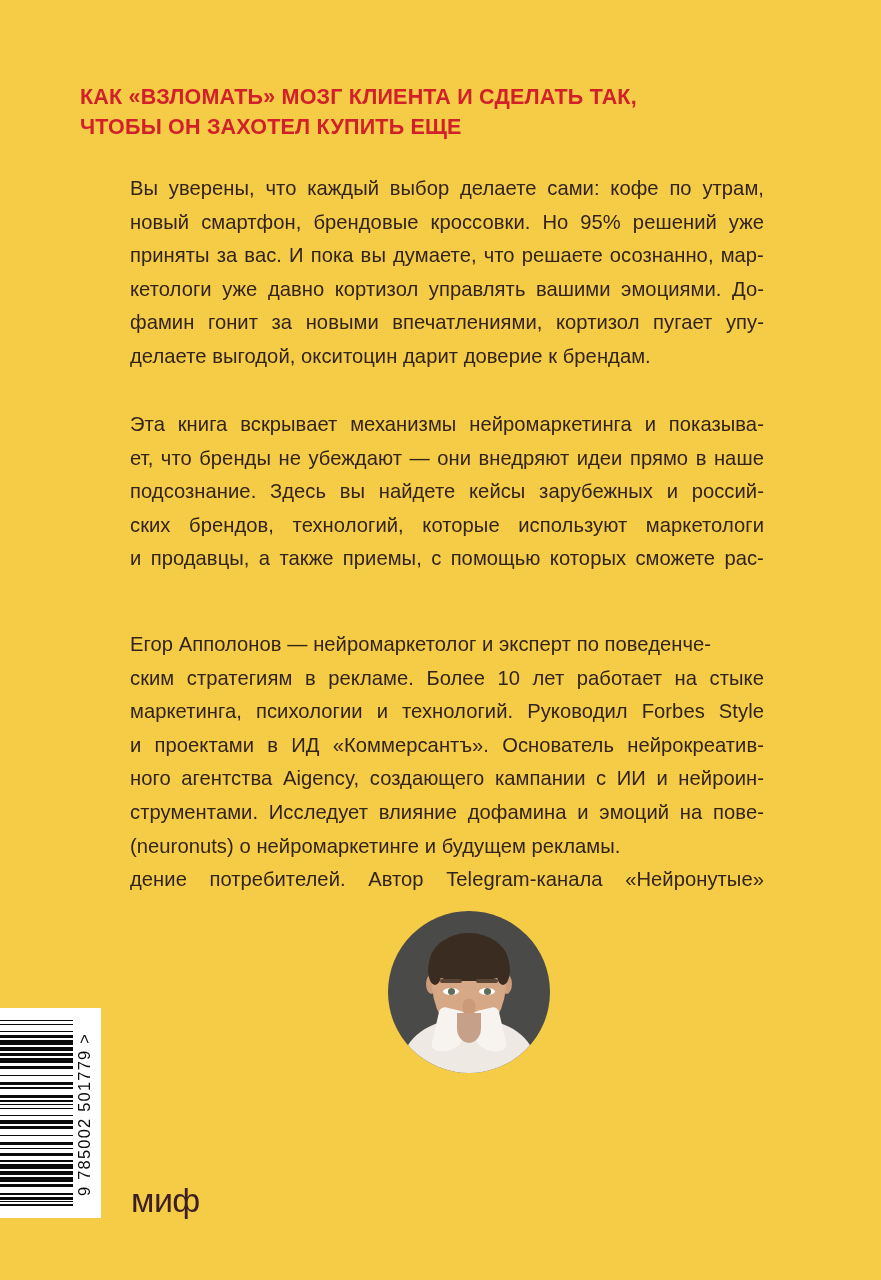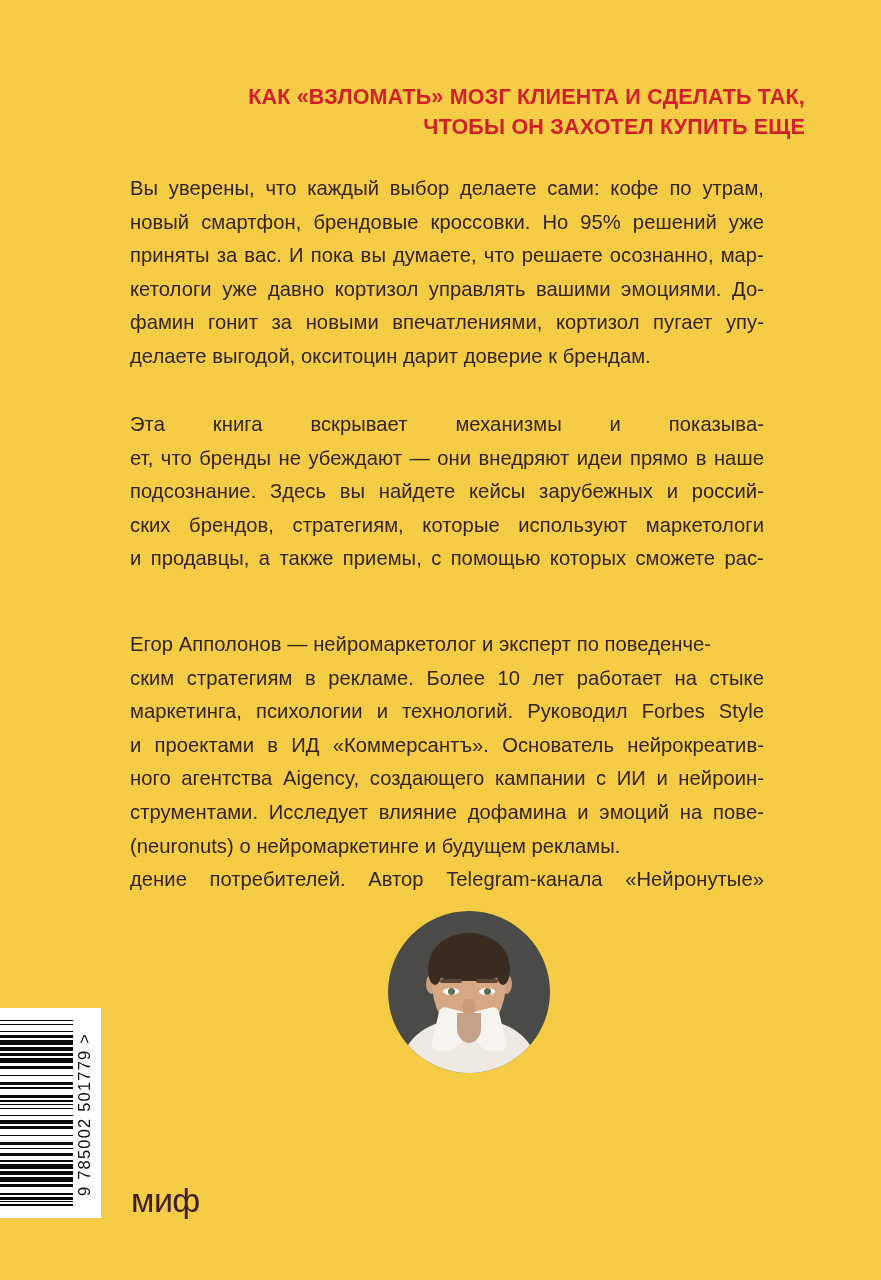--- a/index.html
+++ b/index.html
@@ -28,29 +28,29 @@
       repeating-linear-gradient(0deg, rgba(255,255,255,0.035) 0px, rgba(255,255,255,0.035) 1px, rgba(0,0,0,0.012) 1px, rgba(0,0,0,0.012) 2px),
       repeating-linear-gradient(90deg, rgba(255,255,255,0.03) 0px, rgba(255,255,255,0.03) 1px, rgba(0,0,0,0.010) 1px, rgba(0,0,0,0.010) 2px);
     mix-blend-mode: multiply;
     opacity: 0.55;
   }
 
   
   #headline {
     position: absolute;
     left: 0;
-    right: 16px;
+    right: 0;
     top: 82px;
-    text-align: right;
+    text-align: left;
     color: #D2202A;
     font-weight: 800;
     font-size: 21.5px;
     line-height: 30px;
     letter-spacing: 0.2px;
-    padding: 0 60px;
+    padding: 0 80px;
     box-sizing: border-box;
   }
   #headline .hl-line {
     display: block;
     white-space: nowrap;
   }
 
   
   .body-block {
     position: absolute;
@@ -367,20 +367,21 @@
       </span>
     <span class="ln">делаете выгодой, окситоцин дарит доверие к брендам.</span>
   </div>
 
   <div class="body-block" id="para-2">
     <span class="ln just">
         <span class="w">Эта</span>
         <span class="w">книга</span>
         <span class="w">вскрывает</span>
         <span class="w">механизмы</span>
+        <span class="w">нейромаркетинга</span>
         <span class="w">и</span>
         <span class="w">показыва-</span>
       </span>
     <span class="ln just">
         <span class="w">ет,</span>
         <span class="w">что</span>
         <span class="w">бренды</span>
         <span class="w">не</span>
         <span class="w">убеждают</span>
         <span class="w">—</span>
@@ -397,21 +398,21 @@
         <span class="w">вы</span>
         <span class="w">найдете</span>
         <span class="w">кейсы</span>
         <span class="w">зарубежных</span>
         <span class="w">и</span>
         <span class="w">россий-</span>
       </span>
     <span class="ln just">
         <span class="w">ских</span>
         <span class="w">брендов,</span>
-        <span class="w">стратегиям,</span>
+        <span class="w">технологий,</span>
         <span class="w">которые</span>
         <span class="w">используют</span>
         <span class="w">маркетологи</span>
       </span>
     <span class="ln just">
         <span class="w">и</span>
         <span class="w">продавцы,</span>
         <span class="w">а</span>
         <span class="w">также</span>
         <span class="w">приемы,</span>

